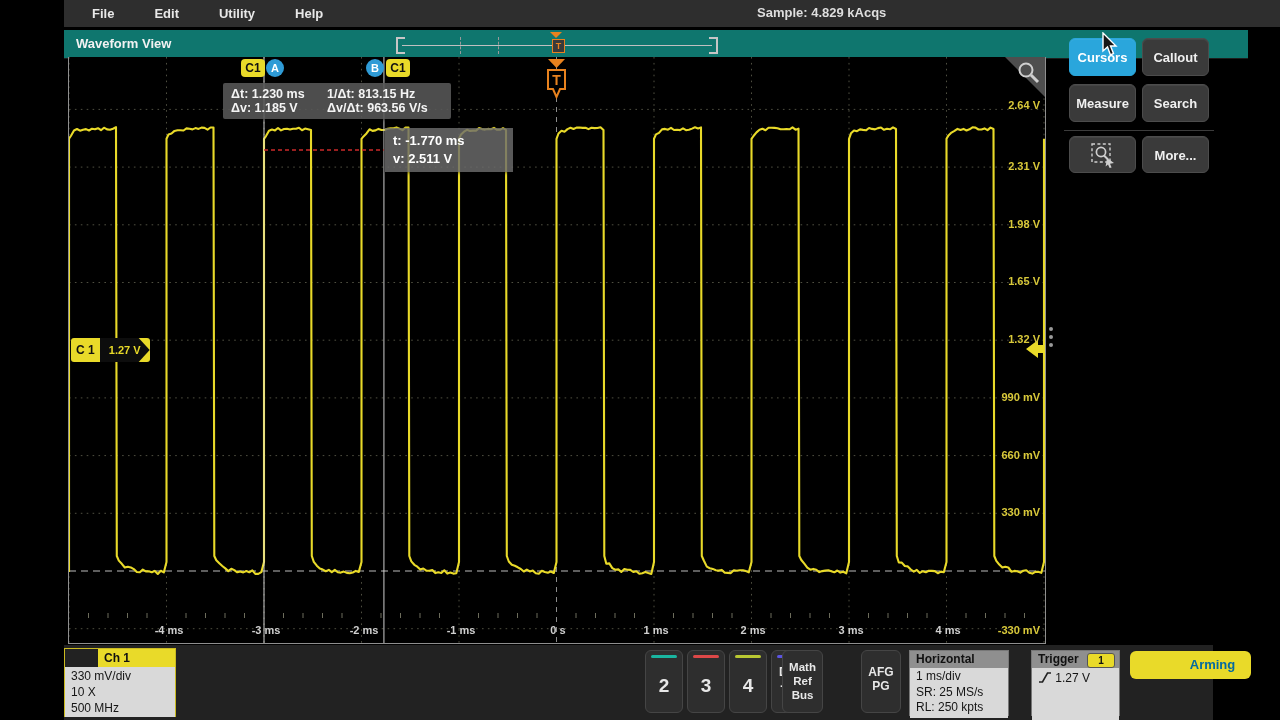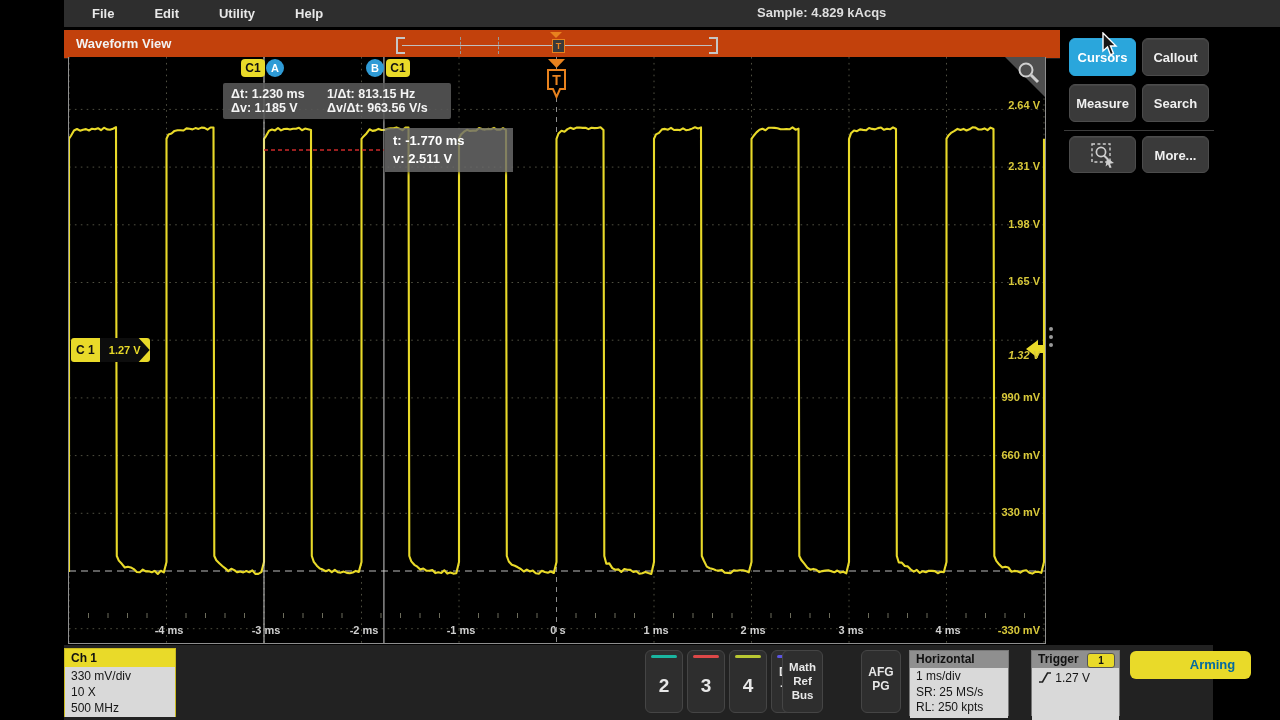--- a/index.html
+++ b/index.html
@@ -5,21 +5,21 @@
   html,body{margin:0;padding:0;background:#000;}
   body{position:relative;width:1280px;height:720px;overflow:hidden;
        font-family:"Liberation Sans",sans-serif;-webkit-font-smoothing:antialiased;}
   .abs{position:absolute;}
   
   .menubar{left:64px;top:0;width:1216px;height:27px;background:#2e2e2e;display:flex;align-items:center;}
   .menu-item{color:#e8e8e8;font-size:13px;font-weight:bold;margin-left:40px;cursor:default;}
   .menu-item:first-child{margin-left:28px;}
   .sample{position:absolute;left:693px;top:5px;color:#dedede;font-size:13px;font-weight:bold;}
   
-  .wv-title{left:64px;top:30px;width:996px;height:28px;background:#c2410c;border-bottom:1px solid #1d1d1d;}
+  .wv-title{left:64px;top:30px;width:1184px;height:28px;background:#0f766e;border-bottom:1px solid #1d1d1d;}
   .wv-title-text{position:absolute;left:12px;top:6px;color:#f2f2f2;font-size:13px;font-weight:bold;}
   .navbar{position:absolute;left:332px;top:7px;width:322px;height:17px;}
   .br{position:absolute;top:0;width:7px;height:13px;}
   .br-l{left:0;border-left:2px solid #c6c6c6;border-top:2px solid #c6c6c6;border-bottom:2px solid #c6c6c6;}
   .br-r{right:0;border-right:2px solid #c6c6c6;border-top:2px solid #c6c6c6;border-bottom:2px solid #c6c6c6;}
   .nav-line{position:absolute;left:6px;right:6px;top:8px;height:1px;background:#c0c0c0;}
   .nav-dash{position:absolute;top:0;width:0;height:17px;border-left:1px dashed #9a9a9a;}
   .minitri{position:absolute;left:486px;top:2px;width:0;height:0;border-left:6px solid transparent;border-right:6px solid transparent;border-top:6px solid #e8821e;}
   .minibox{position:absolute;left:488px;top:9px;width:11px;height:12px;border:1px solid #e8821e;background:#3a3a3a;
            color:#e8821e;font-size:9px;font-weight:bold;text-align:center;line-height:12px;}
@@ -47,21 +47,21 @@
   .dots i{display:block;width:4px;height:4px;border-radius:50%;background:#9a9a9a;margin-bottom:4px;}
   
   .rp-btn{position:absolute;width:67px;height:38px;background:#3a3a3a;border:1px solid #4c4c4c;border-radius:6px;
           color:#f0f0f0;font-size:13px;font-weight:bold;text-align:center;line-height:38px;box-sizing:border-box;
           box-shadow:inset 0 1px 0 rgba(255,255,255,.06);}
   .rp-btn.active{background:#2aa6dc;border-color:#2aa6dc;color:#fff;}
   .rp-div{left:1064px;top:130px;width:150px;height:1px;background:#3c3c3c;}
   
   .bottom{left:64px;top:645px;width:1149px;height:75px;background:#222;}
   .ch1{position:absolute;left:0;top:3px;width:112px;height:69px;border:1px solid #caba20;box-sizing:border-box;}
-  .ch1 .hd{background:#e9da29;color:#111;font-size:12px;font-weight:bold;height:18px;line-height:18px;padding-left:6px;}
+  .ch1 .hd{background:#e9da29;color:#111;font-size:12px;font-weight:bold;height:18px;line-height:18px;padding-left:6px;margin-left:33px;}
   .ch1 .bd{background:#d9d9d9;color:#151515;font-size:12px;height:49px;padding:1px 0 0 6px;line-height:16px;}
   .cbtn{position:absolute;top:5px;width:38px;height:63px;background:#2e2e2e;border:1px solid #454545;border-radius:6px;
         box-sizing:border-box;color:#e8e8e8;text-align:center;}
   .cbtn .stripe{position:absolute;left:5px;right:5px;top:4px;height:3px;border-radius:2px;}
   .cbtn .big{margin-top:24px;font-size:19px;font-weight:bold;}
   .cbtn .sm{margin-top:14px;font-size:12px;font-weight:bold;line-height:14px;}
   .cbtn .sm3{margin-top:9px;font-size:11.5px;font-weight:bold;line-height:14px;}
   .panel{position:absolute;top:5px;height:66px;box-sizing:border-box;border:1px solid #777;}
   .panel .hd{background:#8f8f8f;color:#111;font-size:12px;font-weight:bold;height:17px;line-height:17px;padding-left:6px;position:relative;}
   .panel .bd{background:#d9d9d9;color:#151515;font-size:12px;height:49px;padding:1px 0 0 6px;line-height:15.5px;}
@@ -193,21 +193,21 @@
 
   <div class="chbadge">
     <span class="nm">C 1</span>
     <span class="lv">1.27 V</span>
   </div>
 
   <div class="vlabel" style="top:42px;">2.64 V</div>
   <div class="vlabel" style="top:103px;padding-left:14px;">2.31 V</div>
   <div class="vlabel" style="top:161px;">1.98 V</div>
   <div class="vlabel" style="top:218px;">1.65 V</div>
-  <div class="vlabel" style="top:292px;font-style:italic;">1.32 V</div>
+  <div class="vlabel" style="top:276px;">1.32 V</div>
   <div class="vlabel" style="top:334px;">990 mV</div>
   <div class="vlabel" style="top:392px;">660 mV</div>
   <div class="vlabel" style="top:449px;">330 mV</div>
   <div class="vlabel" style="top:567px;">-330 mV</div>
 
   <div class="tlabel" style="left:70px;">-4 ms</div>
   <div class="tlabel" style="left:167px;">-3 ms</div>
   <div class="tlabel" style="left:265px;">-2 ms</div>
   <div class="tlabel" style="left:362px;">-1 ms</div>
   <div class="tlabel" style="left:459px;">0 s</div>

